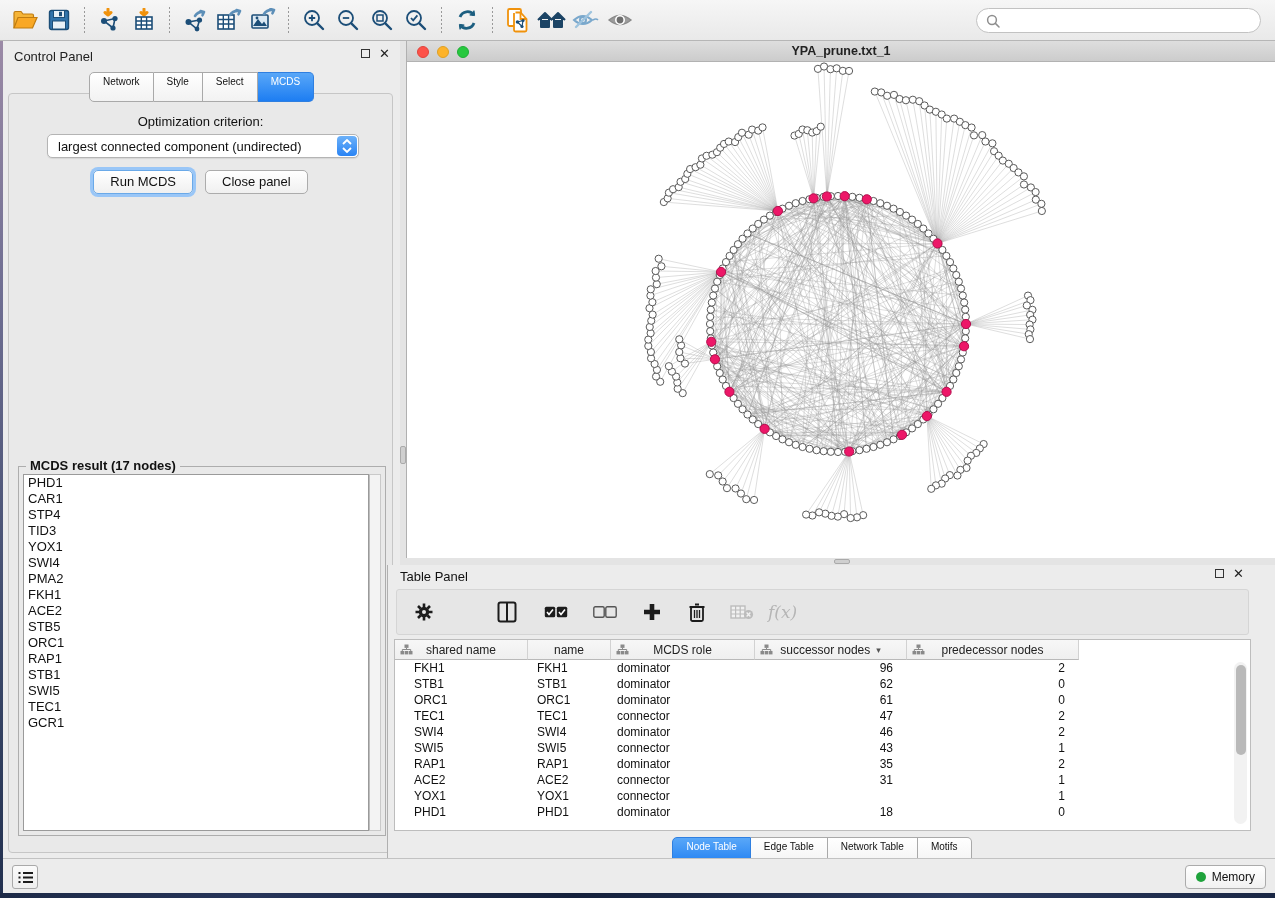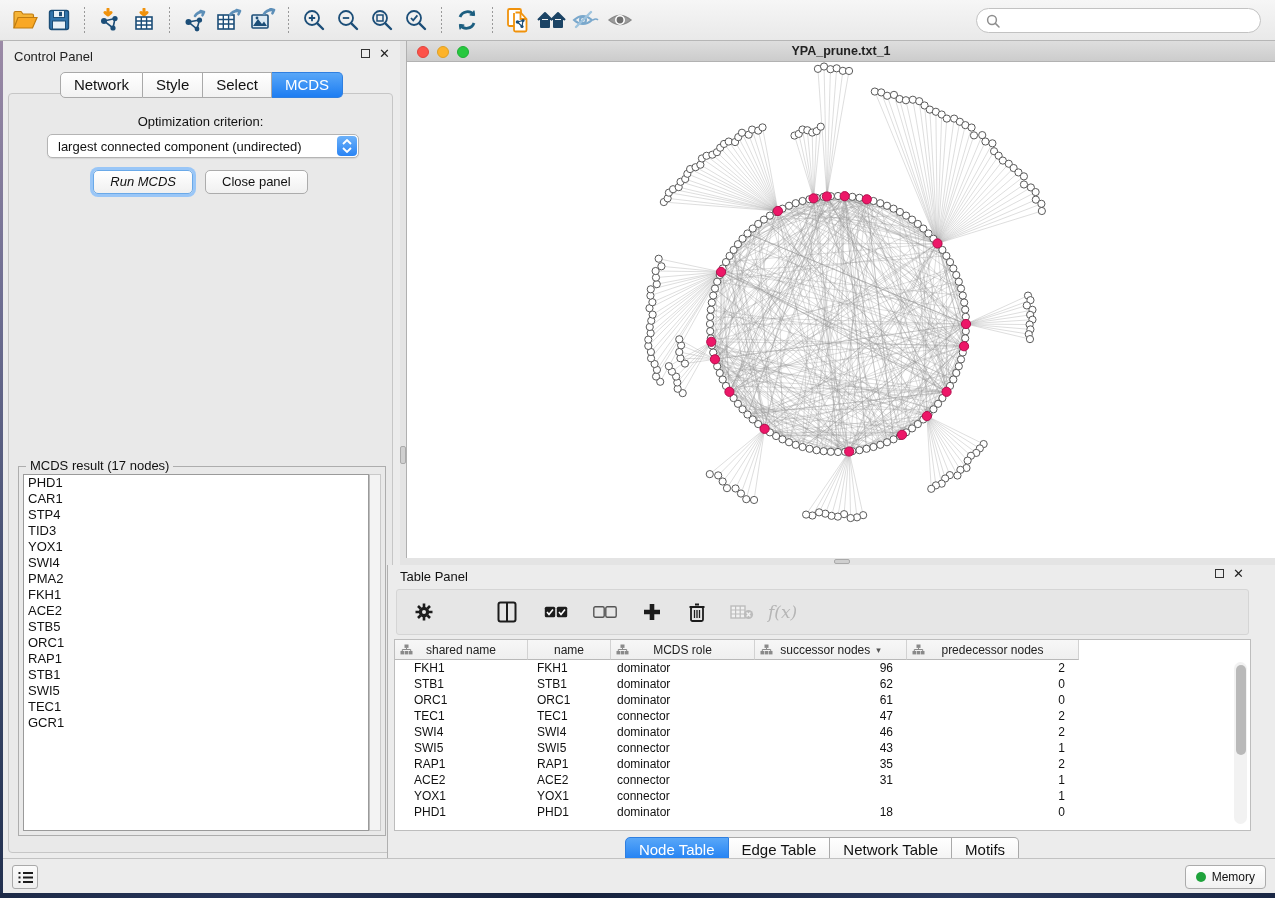--- a/index.html
+++ b/index.html
@@ -24,39 +24,39 @@
   .search-wrap input{border:none;outline:none;flex:1;font-size:12px;background:transparent;margin-left:5px;}
 
   
   .control-panel{position:absolute;left:3px;top:41px;width:397px;height:817px;background:#ececec;}
   .cp-header{position:absolute;left:11px;top:8px;font-size:13px;color:#222;}
   .win-ctrls{position:absolute;right:10px;top:8px;display:flex;gap:9px;align-items:center;}
   .float-glyph{width:9px;height:9px;border:1.5px solid #333;display:inline-block;}
   .close-glyph{font-size:13px;font-weight:bold;color:#222;line-height:9px;}
   .cp-tabs{position:absolute;left:0;top:31px;width:100%;display:flex;justify-content:center;z-index:5;}
   .seg{border:1px solid #a9a9a9;border-left:none;background:linear-gradient(#ffffff,#f2f2f2);
-    font-size:15px;padding:3px 13px 4px;color:#111;}
+    font-size:10px;padding:3px 13px 14px;color:#111;}
   .seg:first-child{border-left:1px solid #a9a9a9;border-radius:5px 0 0 5px;}
   .seg:last-child{border-radius:0 5px 5px 0;}
   .seg.active{background:linear-gradient(#59a7f8,#1d7df2);color:#fff;border-color:#2f7fe0;text-align:center;}
   .cp-body{position:absolute;left:5px;top:52px;width:385px;height:760px;background:#e9e9e9;
     border:1px solid #c6c6c6;border-radius:4px;}
   .opt-label{position:absolute;left:0;top:20px;width:100%;text-align:center;font-size:13px;}
   .criterion{position:absolute;left:38px;top:40px;width:312px;height:24px;background:#fff;
     border:1px solid #b4b4b4;border-radius:5px;display:flex;align-items:center;
     font-size:13px;padding-left:10px;box-shadow:0 1px 1px rgba(0,0,0,.08);}
   .stepper{position:absolute;right:1px;top:1px;bottom:1px;width:20px;border-radius:4px;
     background:linear-gradient(#6cb1f9,#2a84f4);display:flex;flex-direction:column;
     align-items:center;justify-content:center;gap:2px;}
   .cp-buttons{position:absolute;left:0;top:76px;width:100%;display:flex;justify-content:center;gap:12px;}
   .push-btn{background:linear-gradient(#ffffff,#f0f0f0);border:1px solid #acacac;border-radius:5px;
     font-size:13px;padding:3px 16px 4px;color:#111;}
-  .push-btn.focused{box-shadow:0 0 0 3px rgba(110,180,255,.65);border-color:#6aa9e8;font-style:italic;}
+  .push-btn.focused{box-shadow:0 0 0 3px rgba(110,180,255,.65);border-color:#6aa9e8;}
   .result-group{position:absolute;left:9px;top:372px;width:368px;height:370px;}
-  .result-legend{position:absolute;left:8px;top:-8px;background:#e9e9e9;padding:0 4px;font-size:13px;z-index:2;}
+  .result-legend{position:absolute;left:8px;top:-8px;background:#e9e9e9;padding:0 4px;font-size:13px;z-index:2;font-weight:bold;}
   .result-frame{position:absolute;inset:0;border:1px solid #adadad;}
   .result-list{position:absolute;left:5px;top:8px;right:17px;bottom:5px;background:#fff;
     border:1px solid #9a9a9a;overflow:hidden;}
   .result-item{font-size:13px;line-height:16px;padding-left:4px;}
   .result-scroll{position:absolute;top:8px;right:5px;bottom:5px;width:12px;background:#f3f3f3;
     border:1px solid #c9c9c9;border-left:1px solid #bdbdbd;}
 
   
   .vsplit{position:absolute;left:400px;top:41px;width:6px;height:817px;background:#e4e4e4;}
   .vsplit .grip{position:absolute;left:0px;top:405px;width:6px;height:18px;background:#cfcfcf;

